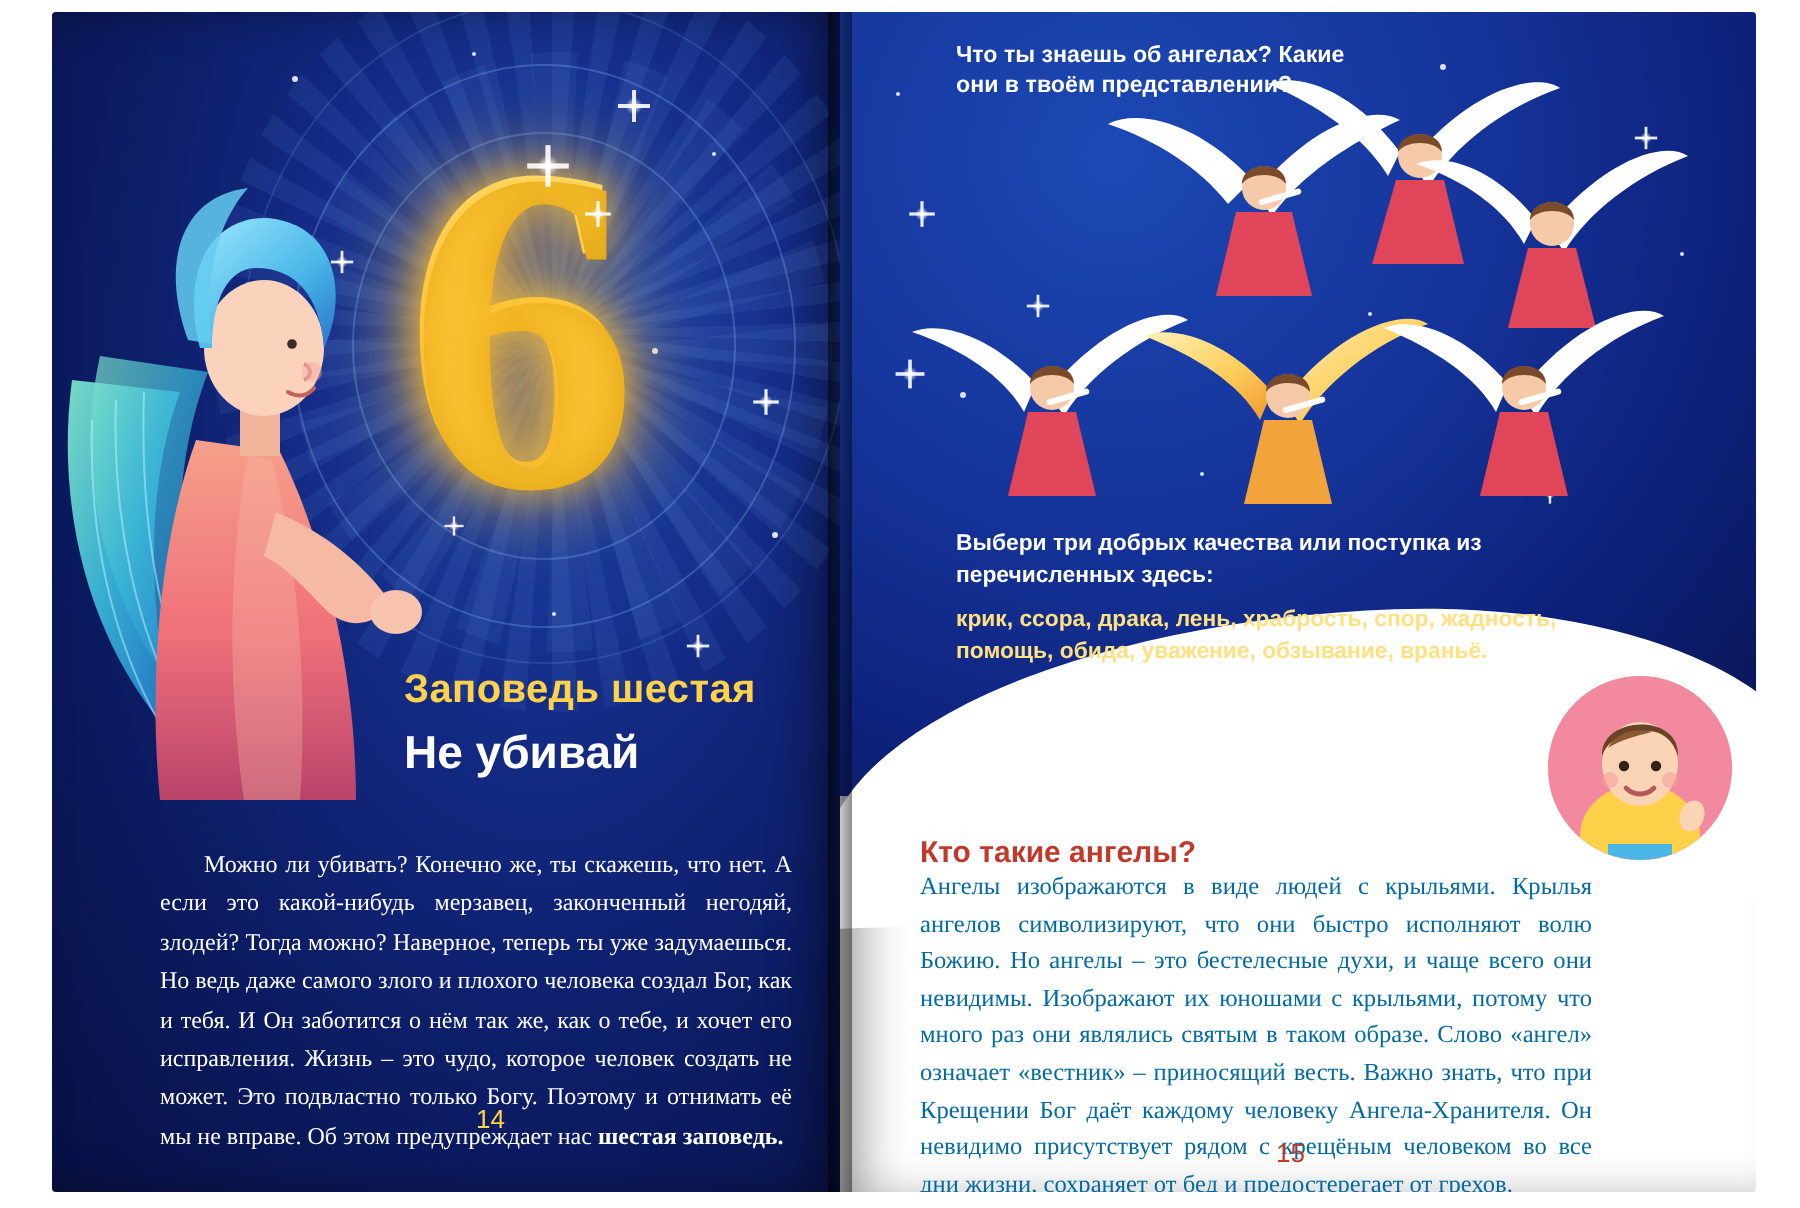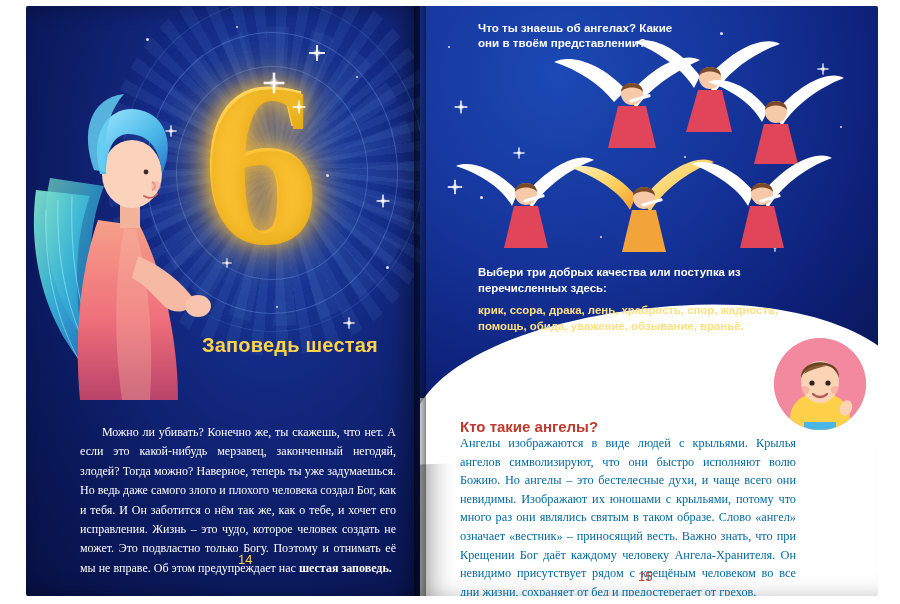--- a/index.html
+++ b/index.html
@@ -359,20 +359,21 @@
       <path d="M66 100 C 52 62, 62 28, 96 24 C 80 42, 74 70, 78 102 Z" fill="#63cdf0" opacity="0.85"></path>
 
       <circle cx="118" cy="102" r="2.4" fill="#3b2a28"></circle>
       <path d="M124 112 C 128 114, 128 118, 124 120" stroke="#d89180" stroke-width="2" fill="none"></path>
       <path d="M116 126 C 121 129, 126 128, 129 124" stroke="#c4635e" stroke-width="2" fill="none" stroke-linecap="round"></path>
       <circle cx="128" cy="116" r="5" fill="#f4a7a0" opacity="0.45"></circle>
     </svg>
 
     <div class="heading-block">
       <div class="kicker">Заповедь шестая</div>
+      <div class="title">Не убивай</div>
     </div>
 
     <div class="body-left">
       <p><span>Можно ли убивать? Конечно же, ты скажешь, что нет. А если это какой-нибудь мерзавец, законченный негодяй, злодей? Тогда можно? Наверное, теперь ты уже задумаешься. Но ведь даже самого злого и плохого человека создал Бог, как и тебя. И Он заботится о нём так же, как о тебе, и хочет его исправления. Жизнь – это чудо, которое человек создать не может. Это подвластно только Богу. Поэтому и отнимать её мы не вправе. Об этом предупреждает нас </span><b>шестая заповедь.</b></p>
     </div>
 
     <div class="page-num page-num-left">14</div>
   </div>
 
   <div class="page-right">

